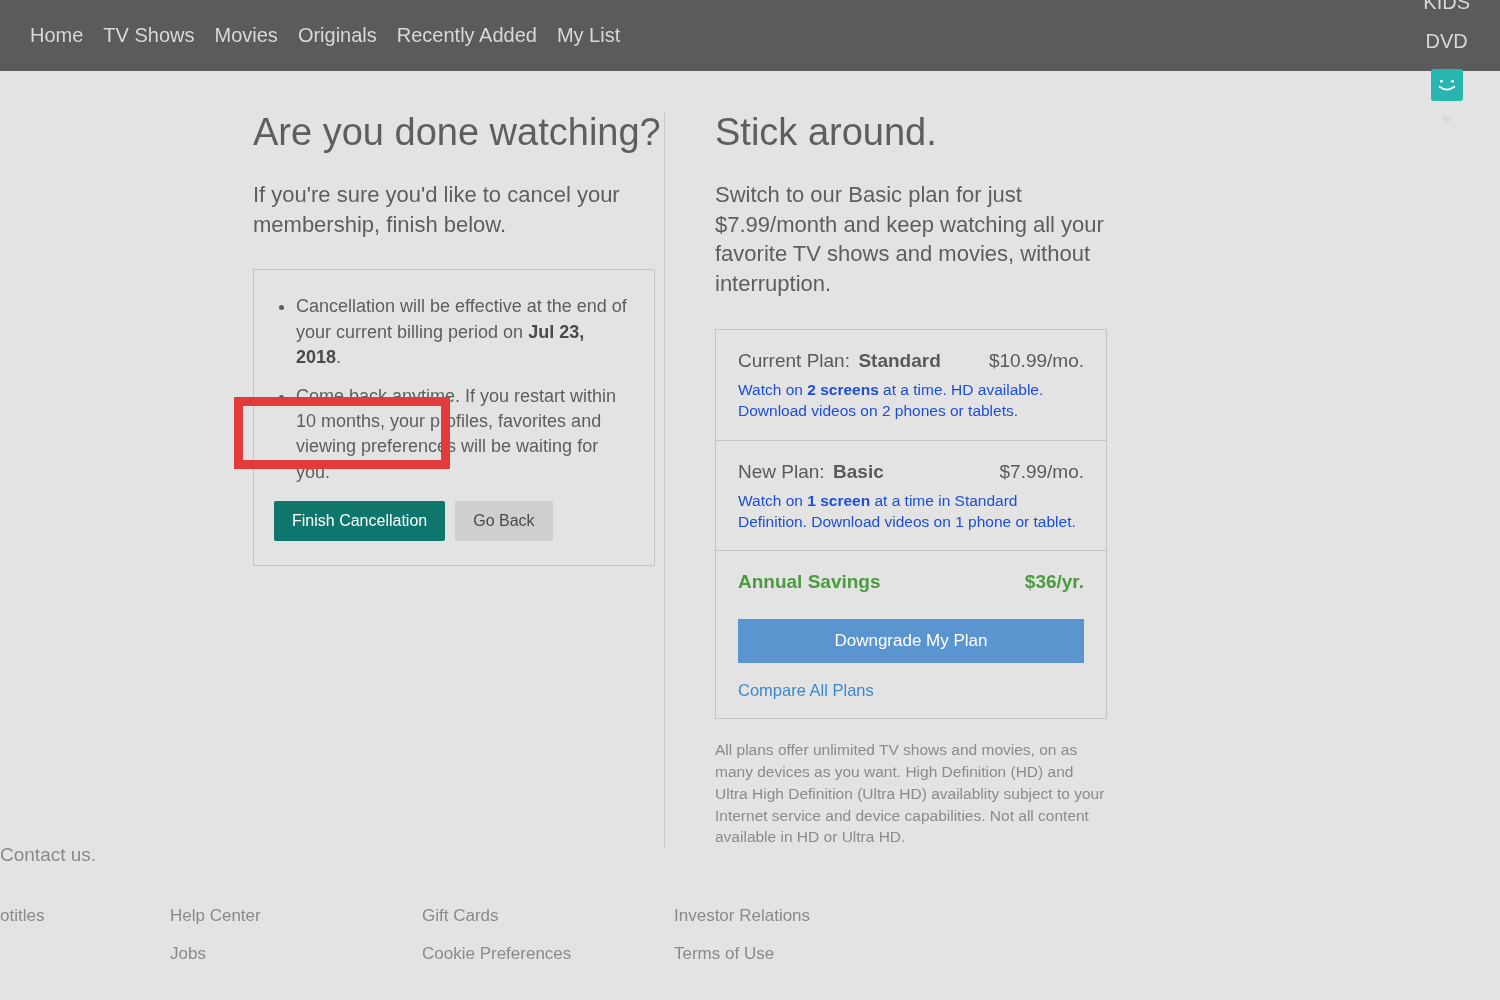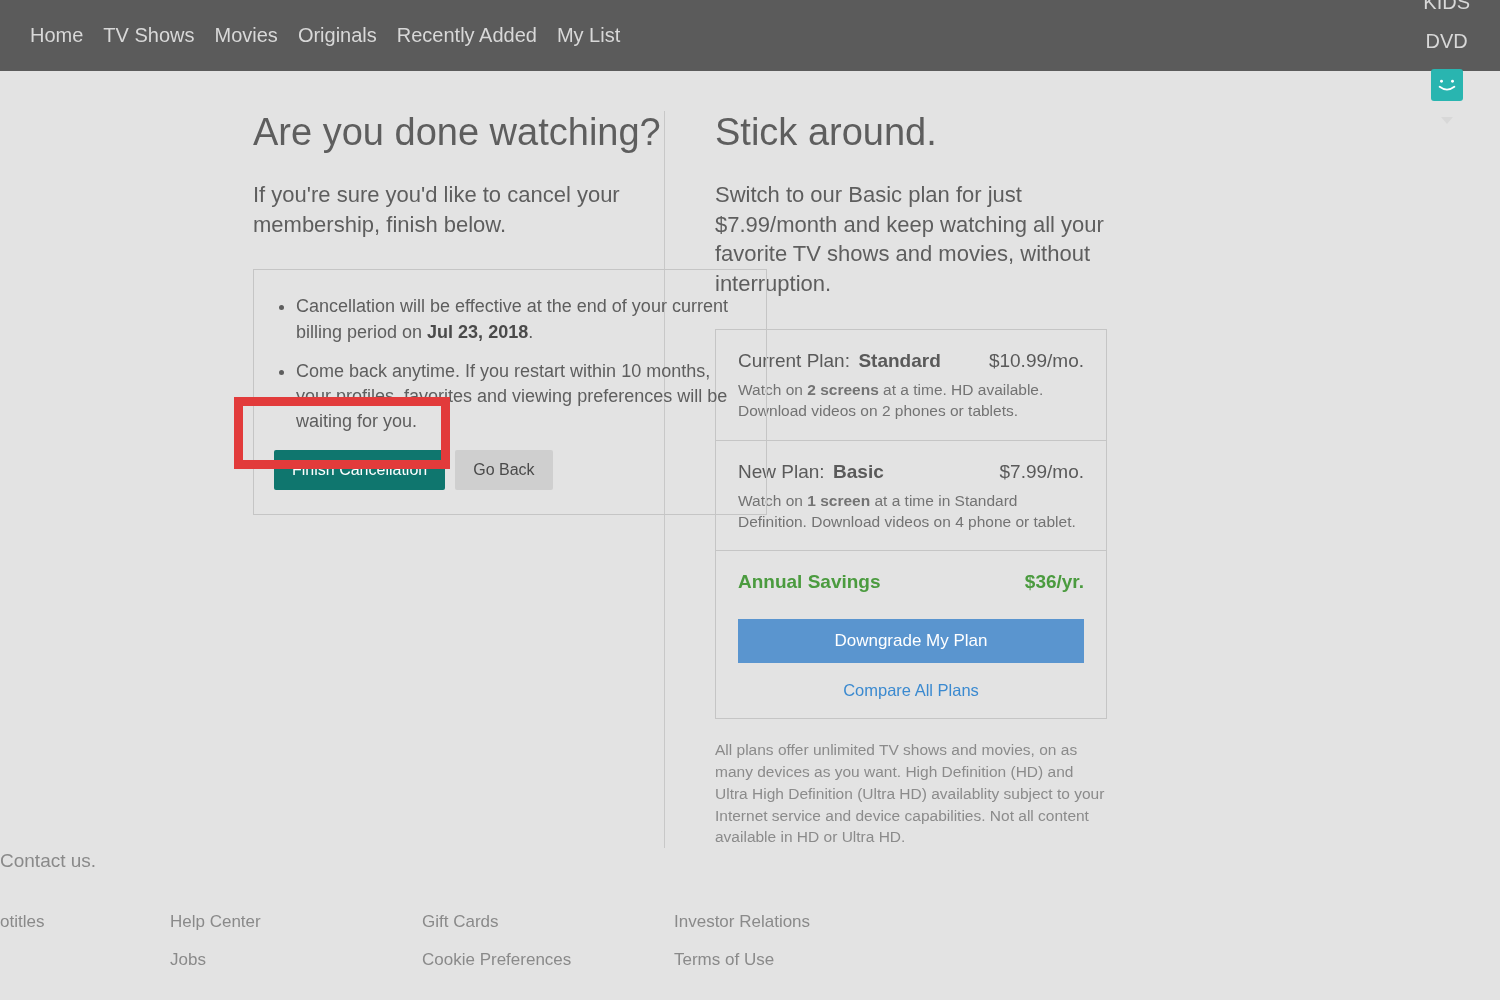--- a/index.html
+++ b/index.html
@@ -64,21 +64,21 @@
     color: #5e5e5e;
     line-height: 1.35;
     margin-bottom: 30px;
     max-width: 430px;
   }
   .col-right .lead { max-width: 420px; }
   
   .cancel-box {
     border: 1px solid #c5c5c5;
     padding: 24px 20px 24px 20px;
-    width: 514px;
+    width: 402px;
     position: relative;
   }
   .cancel-box ul { list-style: disc; padding-left: 22px; }
   .cancel-box li {
     font-size: 18px; color:#5e5e5e; line-height:1.4; margin-bottom:14px;
   }
   .cancel-box li b { font-weight:600; color:#4a4a4a; }
   .btn-row { display:flex; gap:10px; margin-top: 16px; }
   .btn {
     display:inline-flex; align-items:center; justify-content:center;
@@ -103,40 +103,40 @@
   }
   .plan-sec {
     padding: 20px 22px 18px 22px;
     border-bottom:1px solid #c5c5c5;
   }
   .plan-sec:last-child { border-bottom:none; }
   .plan-line { display:flex; justify-content:space-between; align-items:baseline; }
   .plan-label { font-size:19px; color:#5a5a5a; }
   .plan-name { font-size:19px; color:#5a5a5a; font-weight:600; margin-left:4px;}
   .plan-price { font-size:19px; color:#5a5a5a; }
-  .plan-desc { font-size:15.5px; color:#737373; line-height:1.35; margin-top:8px; }
+  .plan-desc { font-size:15.5px; color:#1d4ed8; line-height:1.35; margin-top:8px; }
   .plan-desc b { font-weight:600; }
   .savings .plan-label, .savings .plan-price { color:#4b9b3f; font-weight:600; }
   .downgrade-btn {
     display:block; width:100%; background:#5a95cf; color:#fff;
     text-align:center; padding:12px 8px; font-size:17px; border:none;
     cursor:pointer; margin-top:26px;
   }
   .compare-link {
-    display:block; text-align:center; color:#3b8ad0; font-size:16.5px;
+    display:block; color:#3b8ad0; font-size:16.5px;
     margin-top:18px; cursor:pointer;
   }
   .fineprint {
     font-size:15.5px; color:#8b8b8b; line-height:1.4;
     width:392px; margin-top:20px;
   }
   
   .footer {
     position:absolute;
-    left:0; right:0; bottom:12px;
+    left:0; right:0; bottom:18px;
     padding: 0 0 0 0;
     color:#8a8a8a;
   }
   .footer .contact {
     font-size:19px; color:#8a8a8a; margin: 0 0 40px 0;
   }
   .footer-cols {
     display:flex;
     gap: 12px;
   }
@@ -221,21 +221,21 @@
 
       <div class="plan-sec">
         <div class="plan-line">
           <span>
             <span class="plan-label">New Plan:</span>
             <span class="plan-name">Basic</span>
           </span>
           <span class="plan-price">$7.99/mo.</span>
         </div>
         <div class="plan-desc">
-          <span>Watch on </span><b>1 screen</b><span> at a time in Standard Definition. Download videos on 4 phone or tablet.</span>
+          <span>Watch on </span><b>1 screen</b><span> at a time in Standard Definition. Download videos on 1 phone or tablet.</span>
         </div>
       </div>
 
       <div class="plan-sec savings">
         <div class="plan-line">
           <span class="plan-label">Annual Savings</span>
           <span class="plan-price">$36/yr.</span>
         </div>
         <button class="downgrade-btn">Downgrade My Plan</button>
         <a class="compare-link">Compare All Plans</a>

